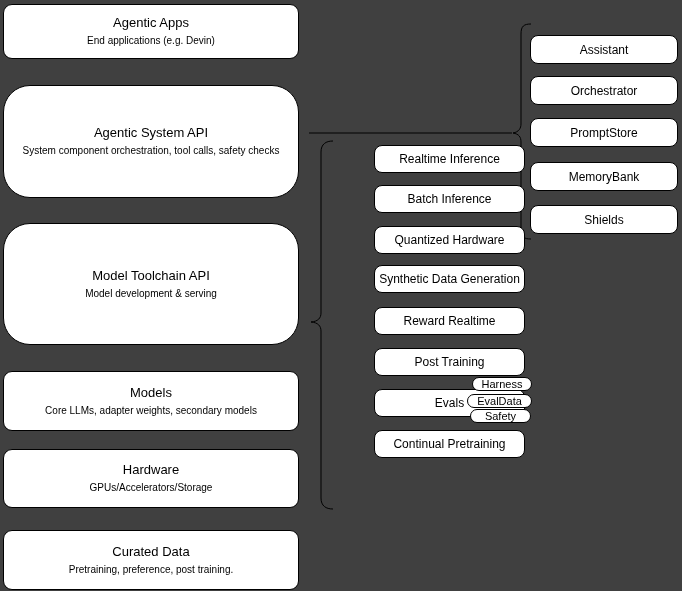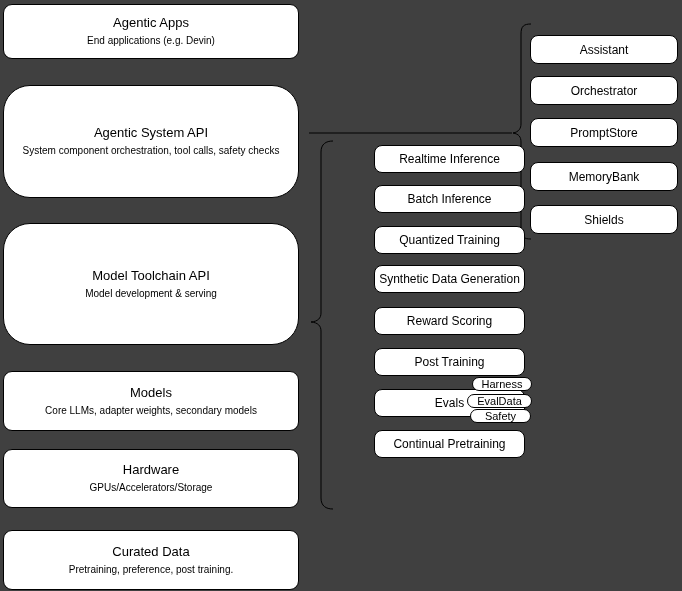--- a/index.html
+++ b/index.html
@@ -70,23 +70,23 @@
     <div class="title">Hardware</div>
     <div class="subtitle">GPUs/Accelerators/Storage</div>
   </div>
   <div class="box lbox lb5">
     <div class="title">Curated Data</div>
     <div class="subtitle">Pretraining, preference, post training.</div>
   </div>
 
   <div class="box mbox m0">Realtime Inference</div>
   <div class="box mbox m1">Batch Inference</div>
-  <div class="box mbox m2">Quantized Training</div>
+  <div class="box mbox m2">Quantized Hardware</div>
   <div class="box mbox m3">Synthetic Data Generation</div>
-  <div class="box mbox m4">Reward Scoring</div>
+  <div class="box mbox m4">Reward Realtime</div>
   <div class="box mbox m5">Post Training</div>
   <div class="box mbox m6">Evals</div>
   <div class="box mbox m7">Continual Pretraining</div>
 
   <div class="oval o0">Harness</div>
   <div class="oval o1">EvalData</div>
   <div class="oval o2">Safety</div>
 
   <div class="box rbox r0">Assistant</div>
   <div class="box rbox r1">Orchestrator</div>

